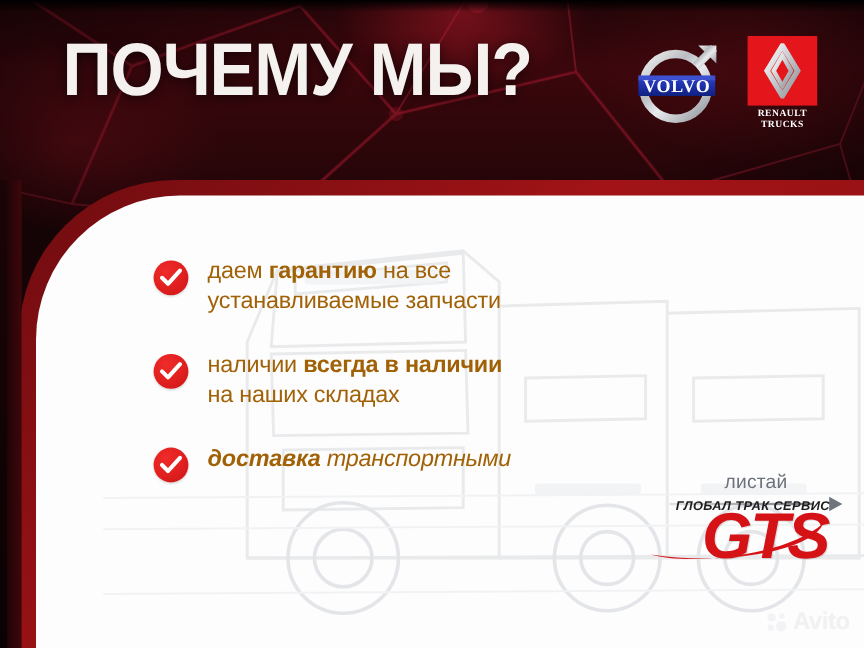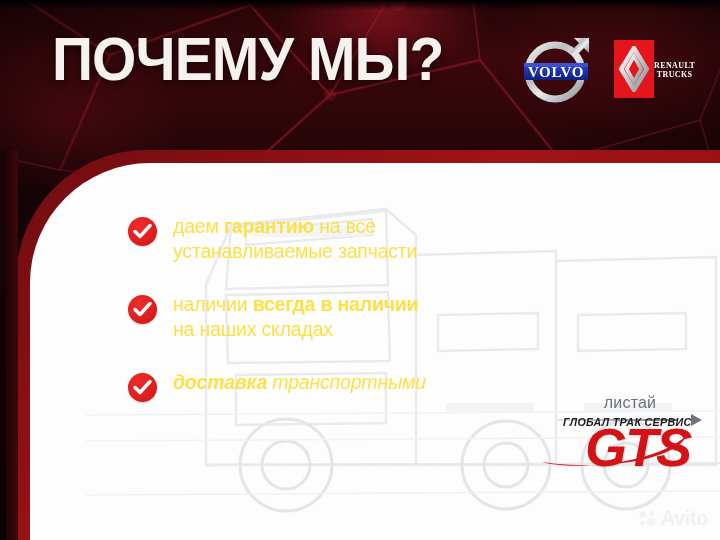--- a/index.html
+++ b/index.html
@@ -35,23 +35,23 @@
     position:absolute;left:52px;top:28px;
     font-family:"Liberation Sans Narrow","Liberation Sans",sans-serif;
     font-weight:700;font-size:62px;line-height:1;letter-spacing:-1px;
     color:#f4f1ef;
     transform:scaleX(.92);transform-origin:left center;
     text-shadow:0 2px 10px rgba(0,0,0,.6);
     white-space:nowrap;
   }
 
   
-  .brands{position:absolute;right:46px;top:30px;display:flex;align-items:center;gap:18px;}
+  .brands{position:absolute;right:38px;top:30px;display:flex;align-items:center;gap:18px;}
   .volvo-logo{position:relative;width:76px;height:76px;}
-  .renault-logo{position:relative;width:60px;height:78px;display:flex;flex-direction:row;align-items:center;}
+  .renault-logo{position:relative;width:60px;height:78px;display:flex;flex-direction:column;align-items:center;}
   .renault-plate{width:58px;height:58px;background:#e4151b;display:flex;align-items:center;justify-content:center;}
   .renault-txt{
     color:#fff;font-weight:700;font-size:8px;line-height:8.5px;text-align:center;
     letter-spacing:.4px;margin-top:3px;font-family:"Liberation Serif",serif;
   }
 
   
   .redcurve{
     position:absolute;left:16px;top:150px;width:704px;height:390px;
     background:#8d0f12;
@@ -81,21 +81,21 @@
   .brow{display:flex;align-items:flex-start;margin-bottom:28px;}
   .brow:last-child{margin-bottom:0;font-style:italic;}
   .check{
     flex:0 0 auto;width:29px;height:29px;border-radius:50%;
     background:radial-gradient(circle at 36% 30%, #ef2b2b 0%, #e01f1f 55%, #c71515 100%);
     margin-top:3px;margin-right:16px;position:relative;
     box-shadow:0 1px 2px rgba(0,0,0,.18);
   }
   .check svg{position:absolute;left:5px;top:6px;}
   .btext{
-    font-size:19.5px;line-height:25px;color:#fde047;letter-spacing:-.2px;
+    font-size:19.5px;line-height:25px;color:#a16207;letter-spacing:-.2px;
     font-family:"Liberation Sans","DejaVu Sans",sans-serif;
   }
   .btext b{font-weight:700;}
 
   
   .swipe{position:absolute;right:30px;top:374px;width:120px;text-align:center;}
   .swipe .lbl{
     font-size:16px;color:#6d717a;letter-spacing:.2px;line-height:18px;
     font-family:"Liberation Sans","DejaVu Sans",sans-serif;
     margin-top:20px;

